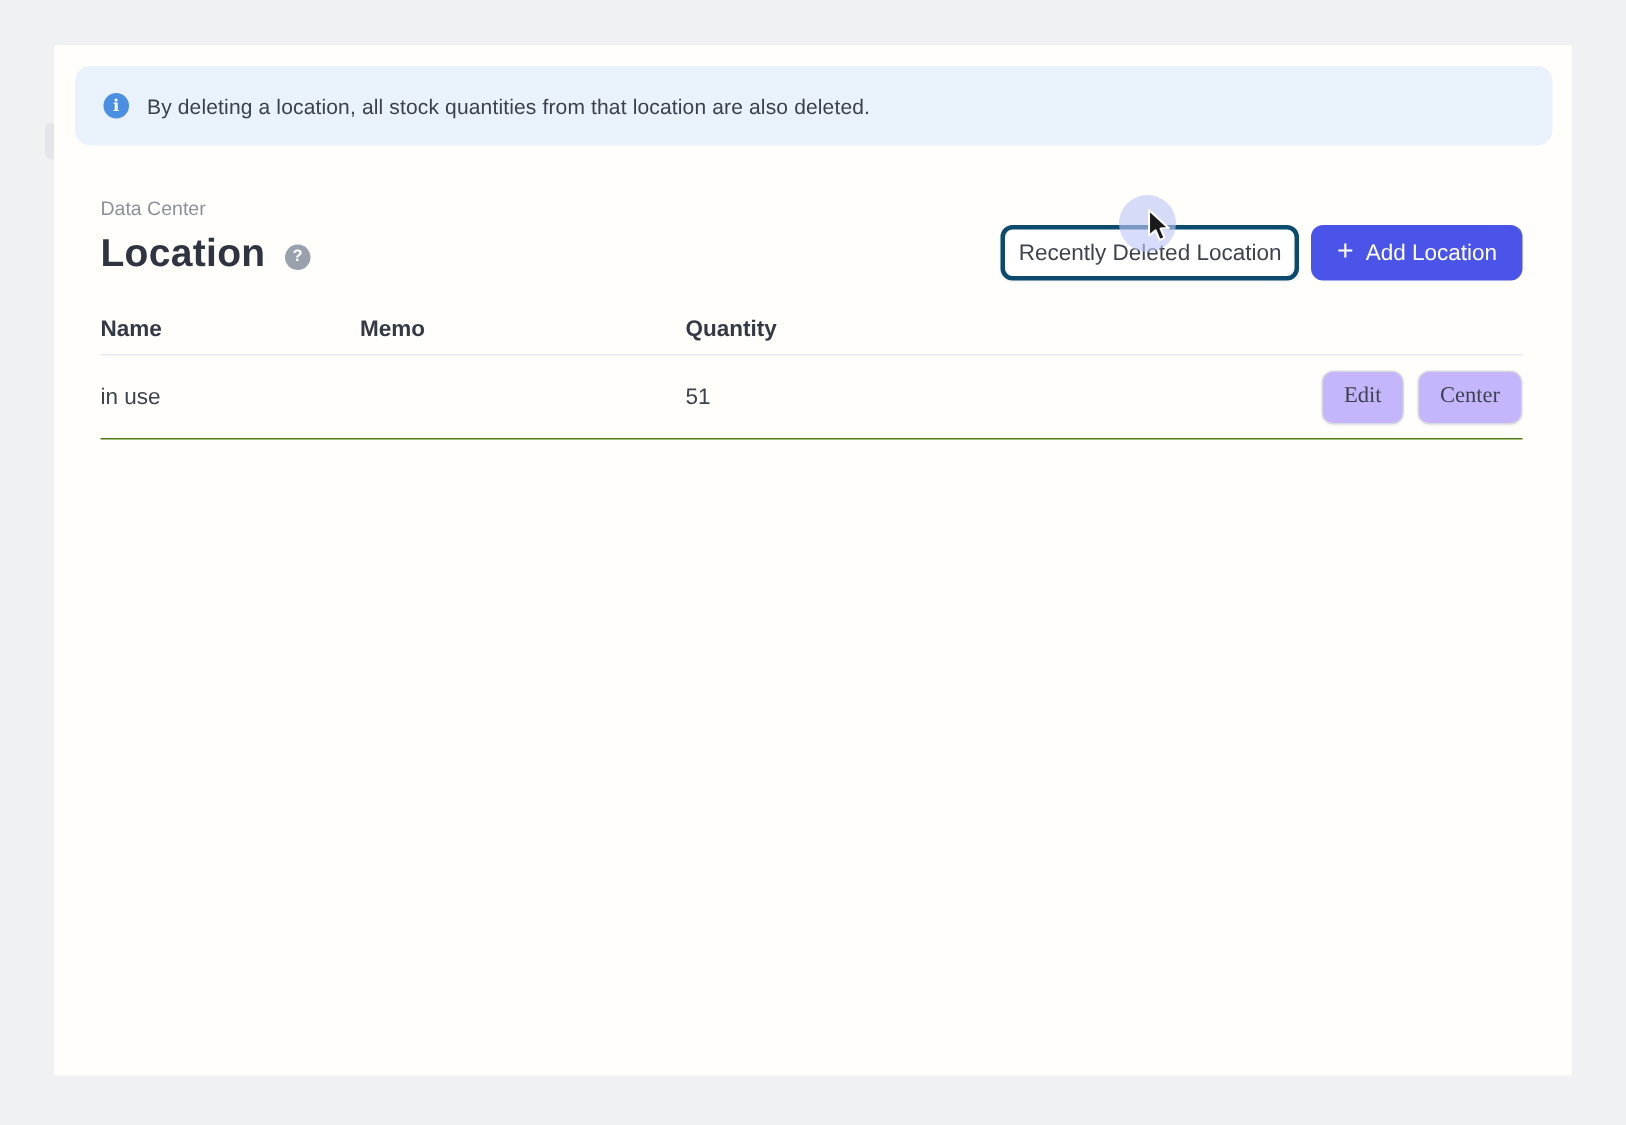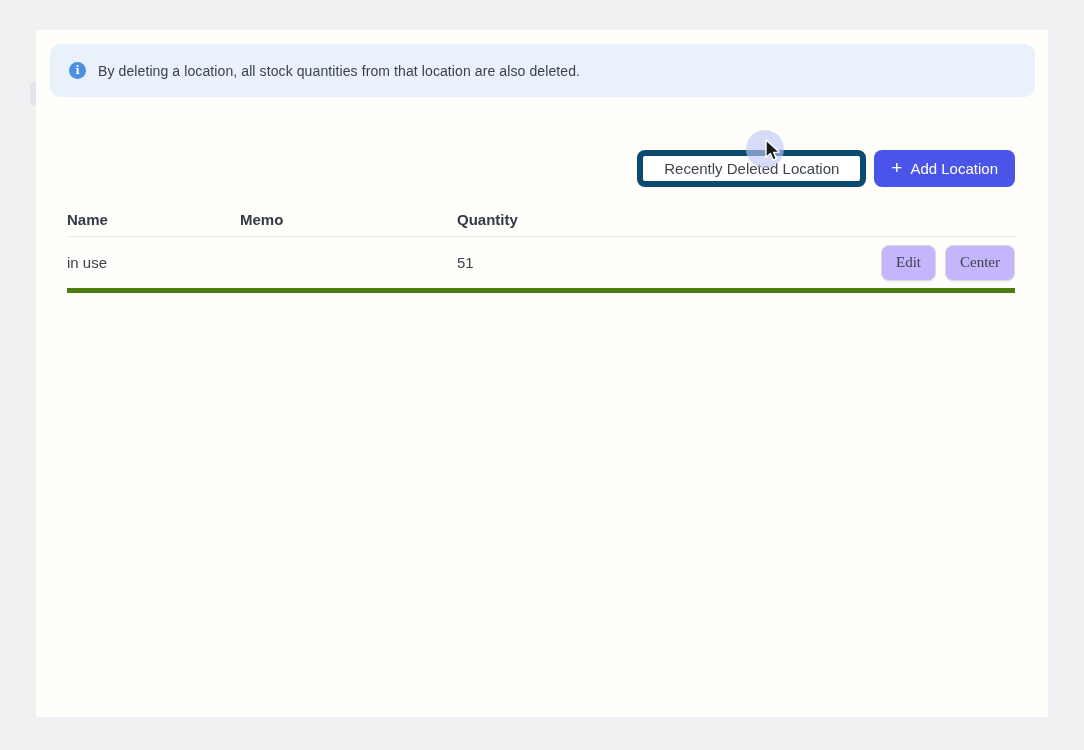--- a/index.html
+++ b/index.html
@@ -78,23 +78,23 @@
     height:37px;
     border-radius:8px;
     font-family:"Liberation Sans", sans-serif;
     font-size:15px;
     display:flex; align-items:center;
     cursor:pointer;
     white-space:nowrap;
   }
   .btn-secondary {
     background:#ffffff;
-    border:6px solid #0c4a6e;
-    color:#3d434d;
-    padding:0 21px;
+    border:3px solid #0c4a6e;
+    color:#3d434d;
+    padding:0 9px;
     box-shadow:0 1px 2px rgba(16,24,40,.05);
   }
   .btn-primary {
     background:#4a54e9;
     border:none;
     color:#ffffff;
     padding:0 17px;
     gap:8px;
   }
   .plus-icon { font-size:19px; font-weight:400; line-height:1; margin-top:-2px; }
@@ -109,21 +109,21 @@
     height:35px;
     border-bottom:1px solid #e7e9ec;
     font-size:15px;
     font-weight:700;
     color:#333a45;
   }
   .trow {
     display:flex;
     align-items:center;
     height:56px;
-    border-bottom:5px solid #4d7c0f;
+    border-bottom:1px solid #4d7c0f;
     font-size:15px;
     color:#3d434d;
   }
   .col-name { width:173px; }
   .col-memo { width:217px; }
   .col-qty  { flex:1; }
   .col-actions { display:flex; gap:9px; }
   .btn-small {
     height:36px;
     padding:0 14px;
@@ -158,20 +158,27 @@
 
 <div class="left-notch"></div>
 
 <div class="card">
 
   <div class="banner">
     <span class="info-icon">i</span>
     <span class="banner-text">By deleting a location, all stock quantities from that location are also deleted.</span>
   </div>
 
+  <div class="page-head">
+    <div class="breadcrumb">Data Center</div>
+    <div class="title-row">
+      <span class="page-title">Location</span>
+      <span class="help-icon">?</span>
+    </div>
+  </div>
 
   <div class="toolbar">
     <button class="btn btn-secondary">Recently Deleted Location</button>
     <button class="btn btn-primary">
       <span class="plus-icon">+</span>
       <span>Add Location</span>
     </button>
   </div>
 
   <div class="table">

